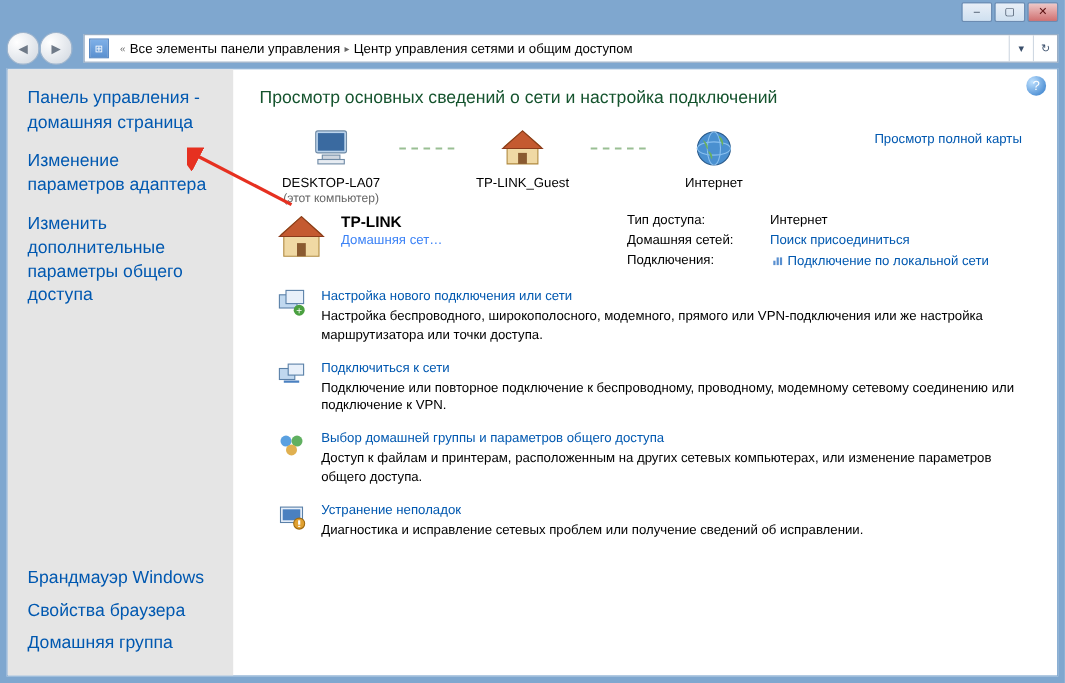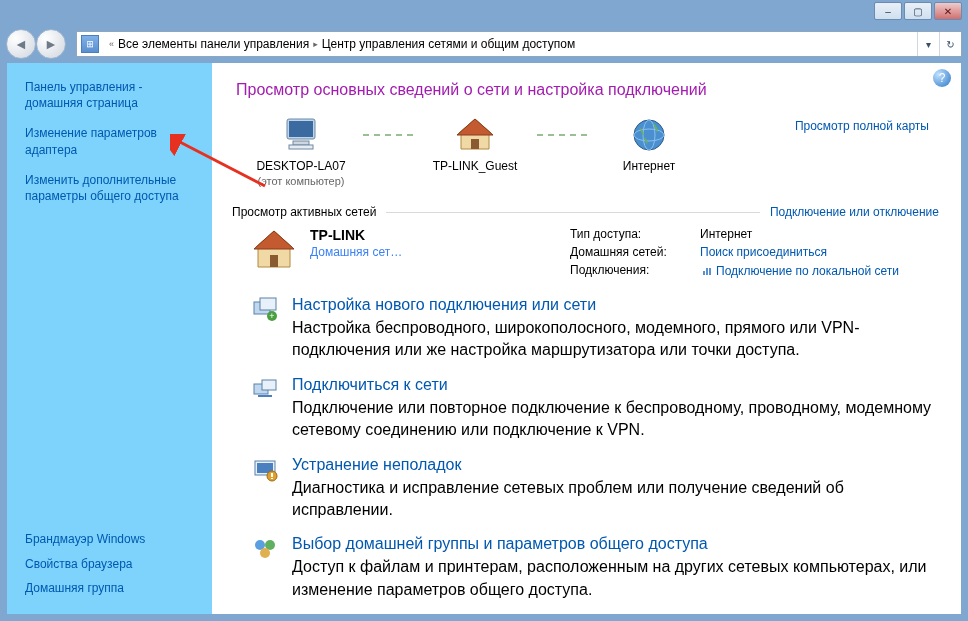--- a/index.html
+++ b/index.html
@@ -22,29 +22,29 @@
 .addr-tools { margin-left: auto; display: flex; }
 .addr-tools .ab { width: 22px; height: 24px; border-left: 1px solid #cfd8e2; display: flex; align-items: center; justify-content: center; font-size: 10px; color: #3a4f6b; cursor: pointer; }
 
 .search-bar { width: 228px; height: 26px; margin-left: 6px; background: #fff; border: 1px solid #8fa6bf; display: flex; align-items: center; padding: 0 6px; font-size: 12px; }
 .search-bar input { border: none; flex: 1; font-style: italic; color: #888; font-size: 12px; outline: none; }
 .search-bar .sicon { color: #3a6fb0; font-size: 13px; }
 
 
 .content { position: absolute; top: 62px; left: 6px; right: 6px; bottom: 6px; background: #fff; border: 1px solid #7fa7cf; display: flex; }
 
-.sidebar { width: 205px; background: #7dd3fc; padding: 16px 14px 10px 18px; display: flex; flex-direction: column; font-size: 12px; }
+.sidebar { width: 205px; background: #e5e5e5; padding: 16px 14px 10px 18px; display: flex; flex-direction: column; font-size: 16px; }
 .sidebar a.link { color: #0058b0; display: block; margin-bottom: 14px; line-height: 1.35; cursor: pointer; text-decoration: none; }
 .sidebar .spacer { flex: 1; }
 .sidebar .see-also { color: #636363; margin: 0 0 10px 0; }
 
 .main { flex: 1; padding: 12px 22px 10px 12px; position: relative; overflow: hidden; }
 .help-ico { position: absolute; right: 10px; top: 6px; width: 18px; height: 18px; border-radius: 50%; background: radial-gradient(circle at 30% 30%, #bfe1ff,#2c77c7); color: #fff; font-size: 12px; text-align: center; line-height: 18px; cursor: pointer; }
 
-h1.page-title { color: #a21caf; font-weight: normal; font-size: 16px; margin: 6px 0 16px 12px; }
+h1.page-title { color: #14532d; font-weight: normal; font-size: 16px; margin: 6px 0 16px 12px; }
 
 
 .map-row { display: flex; align-items: flex-start; margin-left: 12px; position: relative; }
 .map-item { width: 130px; text-align: center; font-size: 12px; }
 .map-icon { height: 40px; display: flex; align-items: center; justify-content: center; margin-bottom: 4px; }
 .map-label { color: #000; }
 .map-sub { color: #666; font-size: 11px; margin-top: 2px; }
 .map-link { color: #0058b0; font-size: 12px; position: absolute; right: 10px; top: 4px; cursor: pointer; }
 .map-connector { width: 60px; height: 40px; display: flex; align-items: center; justify-content: center; margin: 0 -8px; }
 .conn-line { width: 50px; border-top: 2px dashed #9abf94; position: relative; }
@@ -66,21 +66,21 @@
 .net-right .k { width: 130px; color: #000; }
 .net-right .v { color: #000; }
 .net-right .v.link { color: #0058b0; cursor: pointer; }
 .sigicon { display: inline-block; width: 12px; height: 12px; margin-right: 4px; position: relative; }
 .sigicon::before { content:''; position:absolute; left:3px; bottom:0; width:2px; height:4px; background:#5a90d0; }
 .sigicon::after { content:''; position:absolute; left:6px; bottom:0; width:2px; height:7px; background:#5a90d0; box-shadow: 3px 0 0 0 #5a90d0; }
 
 
 .task { display: flex; margin: 14px 0 0 28px; }
 .task-icon { width: 26px; height: 26px; margin-right: 14px; flex-shrink: 0; border-radius: 3px; }
-.task-body { font-size: 16px; }
+.task-body { font-size: 12px; }
 .task-title { color: #0058b0; margin-bottom: 3px; cursor: pointer; }
 .task-desc { color: #000; line-height: 1.4; }
 
 
 .red-arrow { position: absolute; top: 134px; left: 170px; width: 100px; height: 56px; pointer-events: none; z-index: 50; }
 
 
 svg { display: block; }
 </style>
 </head>
@@ -163,25 +163,20 @@
                 <ellipse cx="18" cy="18" rx="6" ry="15" fill="none" stroke="#8ac0ef"></ellipse>
                 <path d="M8 10 Q14 14 12 20 Q18 22 16 28" fill="#6ab060" stroke="none"></path>
                 <path d="M22 6 Q28 10 26 16" fill="#6ab060"></path>
               </svg>
           </div>
           <div class="map-label">Интернет</div>
         </div>
         <a class="map-link">Просмотр полной карты</a>
       </div>
 
-      <div class="sect">
-        <span class="label">Просмотр активных сетей</span>
-        <span class="line"></span>
-        <a class="rlink">Подключение или отключение</a>
-      </div>
 
       <div class="net-block">
         <div class="net-icon">
           <svg width="44" height="44">
               <polygon points="22,4 40,20 38,20 38,40 6,40 6,20 4,20" fill="#f0d9a4" stroke="#b08a40"></polygon>
               <polygon points="22,4 42,22 2,22" fill="#c45a30" stroke="#8a3a1a"></polygon>
               <rect x="18" y="28" width="8" height="12" fill="#8a5a30"></rect>
             </svg>
         </div>
         <div class="net-left">
@@ -230,44 +225,44 @@
         </div>
         <div class="task-body">
           <div class="task-title">Подключиться к сети</div>
           <div class="task-desc">Подключение или повторное подключение к беспроводному, проводному, модемному сетевому соединению или подключение к VPN.</div>
         </div>
       </div>
 
       <div class="task">
         <div class="task-icon">
           <svg width="26" height="26">
+              <circle cx="8" cy="10" r="5" fill="#5aa0e0"></circle>
+              <circle cx="18" cy="10" r="5" fill="#60b060"></circle>
+              <circle cx="13" cy="18" r="5" fill="#e0b050"></circle>
+            </svg>
+        </div>
+        <div class="task-body">
+          <div class="task-title">Выбор домашней группы и параметров общего доступа</div>
+          <div class="task-desc">Доступ к файлам и принтерам, расположенным на других сетевых компьютерах, или изменение параметров общего доступа.</div>
+        </div>
+      </div>
+
+      <div class="task">
+        <div class="task-icon">
+          <svg width="26" height="26">
               <rect x="3" y="5" width="20" height="14" fill="#e8f0fa" stroke="#5a80a8"></rect>
               <rect x="5" y="7" width="16" height="10" fill="#4a80c0"></rect>
               <circle cx="20" cy="20" r="5" fill="#e0a030" stroke="#a06a10"></circle>
               <rect x="19" y="17" width="2" height="4" fill="#fff"></rect>
               <rect x="19" y="22" width="2" height="1" fill="#fff"></rect>
             </svg>
         </div>
         <div class="task-body">
           <div class="task-title">Устранение неполадок</div>
           <div class="task-desc">Диагностика и исправление сетевых проблем или получение сведений об исправлении.</div>
-        </div>
-      </div>
-
-      <div class="task">
-        <div class="task-icon">
-          <svg width="26" height="26">
-              <circle cx="8" cy="10" r="5" fill="#5aa0e0"></circle>
-              <circle cx="18" cy="10" r="5" fill="#60b060"></circle>
-              <circle cx="13" cy="18" r="5" fill="#e0b050"></circle>
-            </svg>
-        </div>
-        <div class="task-body">
-          <div class="task-title">Выбор домашней группы и параметров общего доступа</div>
-          <div class="task-desc">Доступ к файлам и принтерам, расположенным на других сетевых компьютерах, или изменение параметров общего доступа.</div>
         </div>
       </div>
 
     </div>
   </div>
 </div>
 
 <svg class="red-arrow" viewBox="0 0 100 56">
   <defs>
       <marker id="ah" markerWidth="10" markerHeight="10" refX="2" refY="5" orient="auto">

